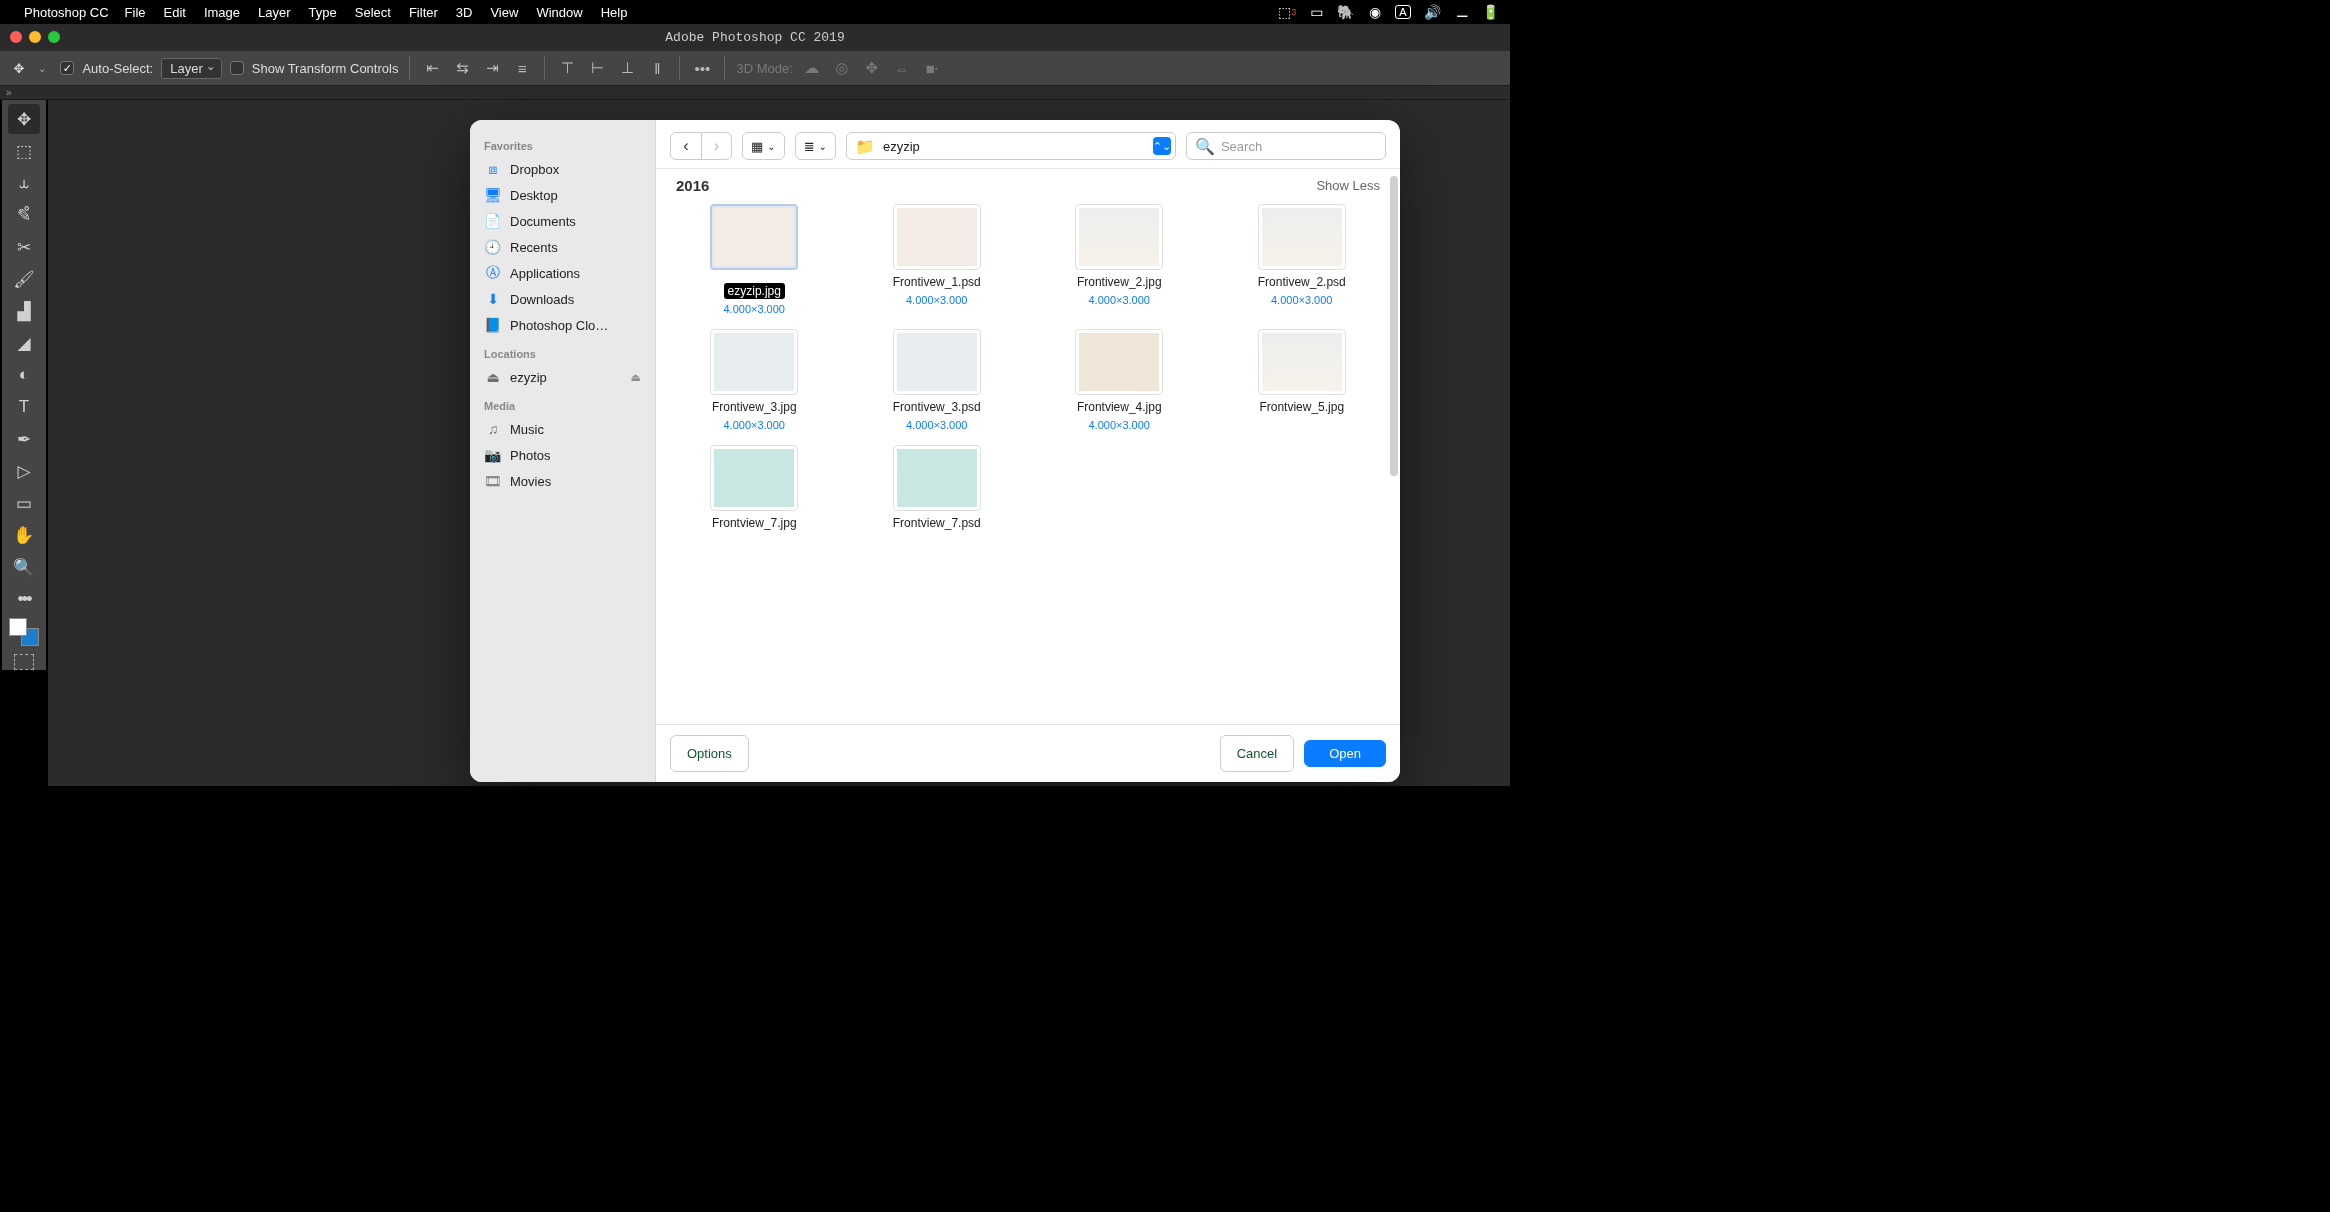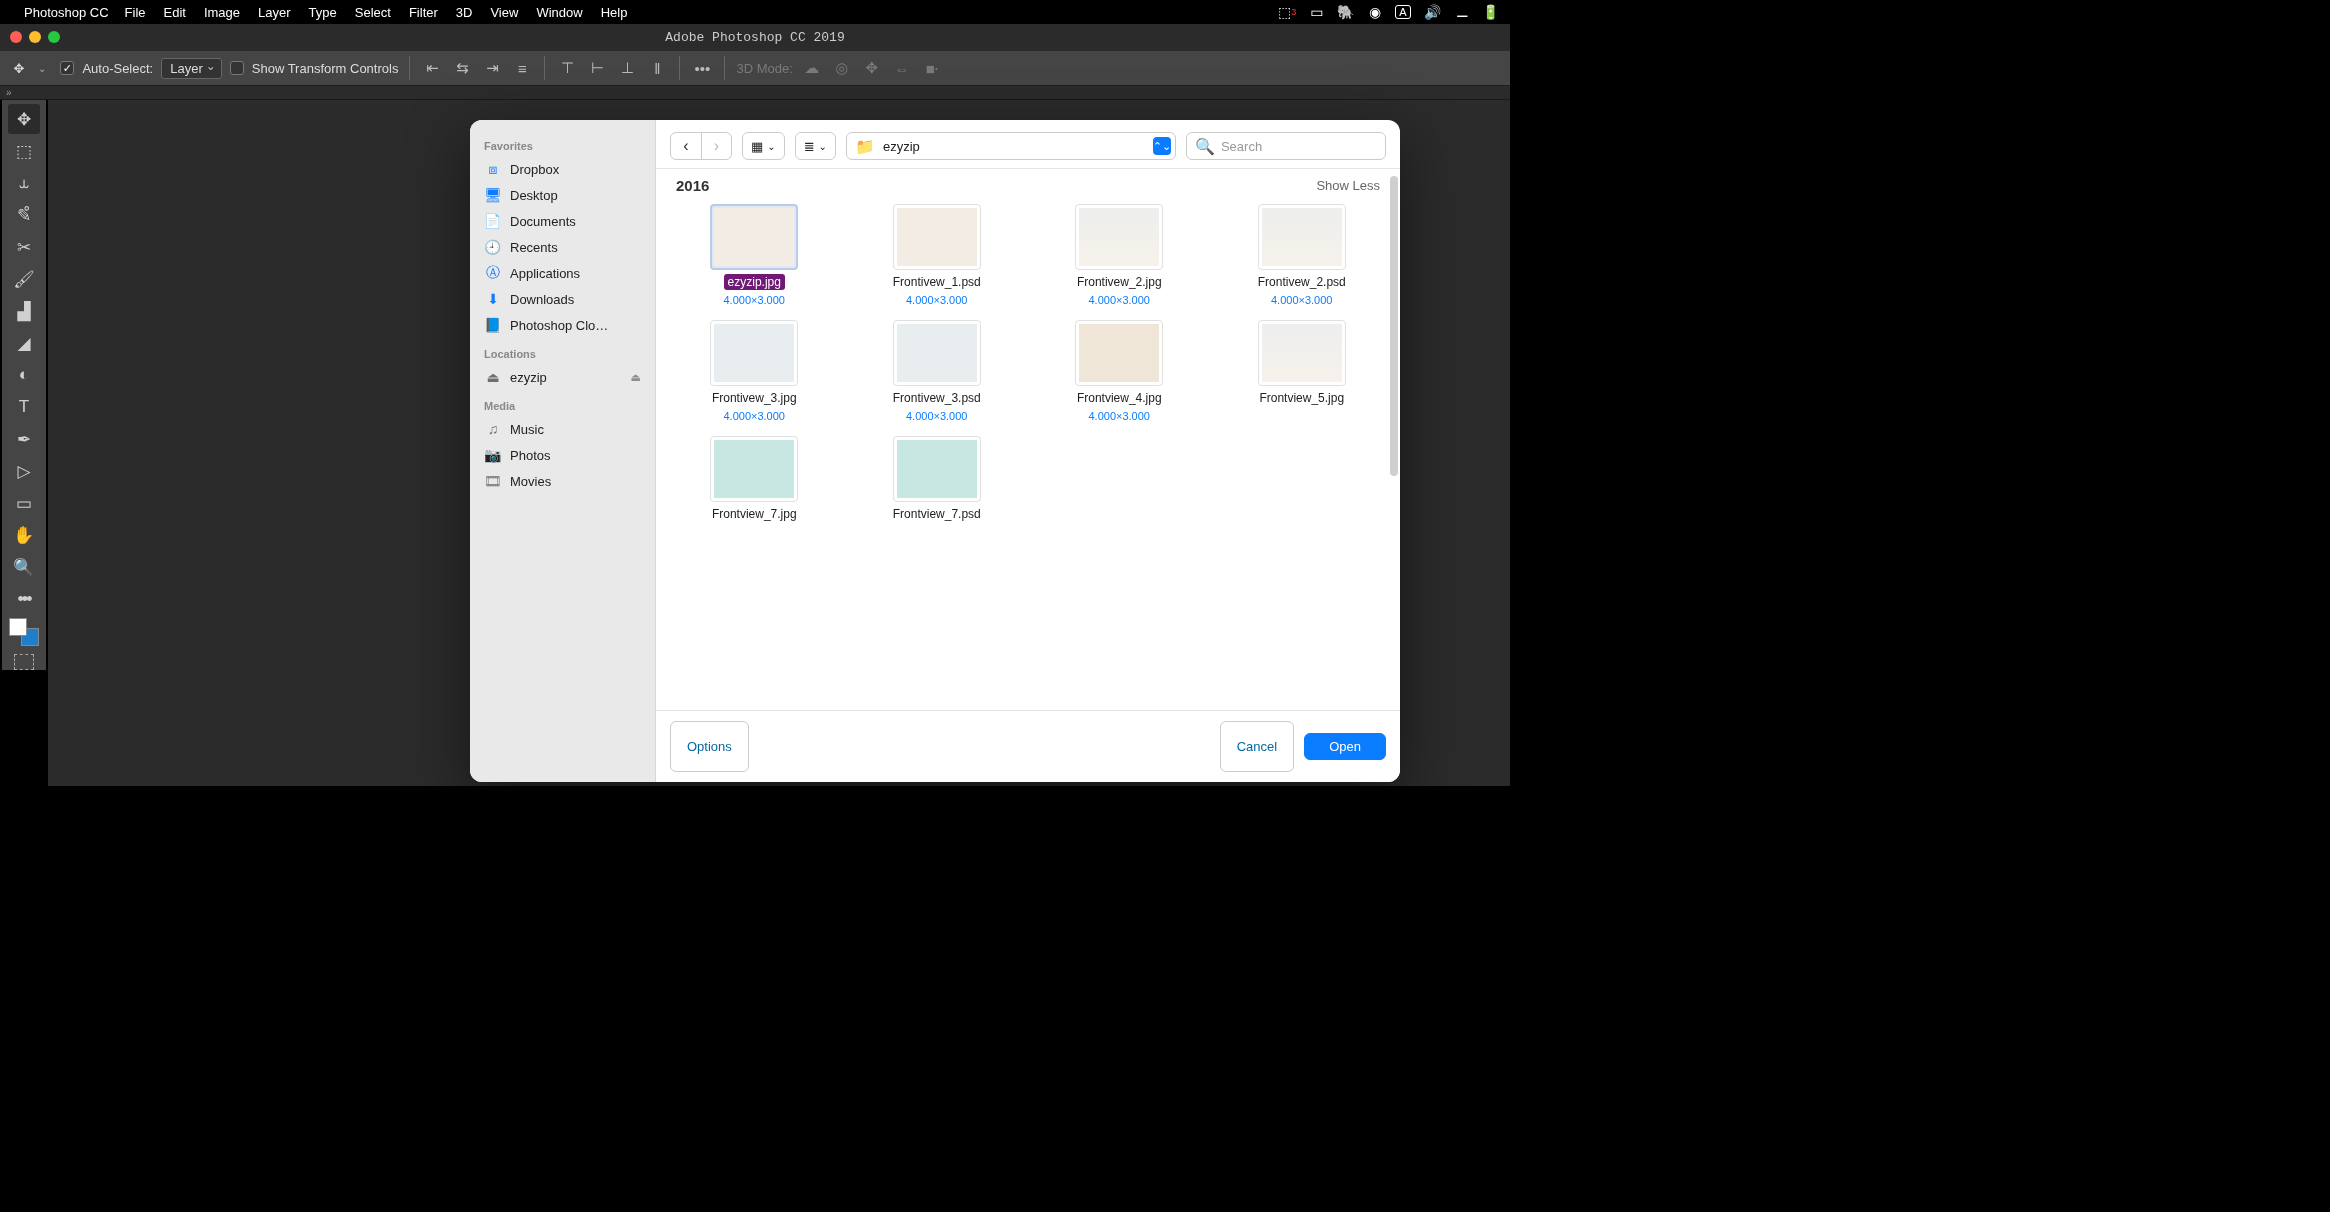--- a/index.html
+++ b/index.html
@@ -83,25 +83,25 @@
 .thumb-wrap { width: 88px; height: 66px; border: 1px solid #e0e0e0; border-radius: 4px; display: flex; align-items: center; justify-content: center; background: #fff; padding: 3px; position: relative; }
 .file-card.selected .thumb-wrap { background: #dfe8f3; border: 2px solid #b8cce5; padding: 2px; }
 .thumb { width: 100%; height: 100%; background: #ece5da; position: relative; overflow: hidden; }
 .thumb.g { background: linear-gradient(#eee,#f6f2ea); }
 .thumb.p { background: #f3ece4; }
 .thumb.b { background: #e8edef; }
 .thumb.t { background: #c8e6e2; }
 .thumb.c { background: #f0e6d8; }
 .thumb::after { content: ""; position: absolute; inset: 0; }
 .fname { font-size: 12px; color: #222; text-align: center; border-radius: 3px; padding: 1px 4px; max-width: 140px; overflow: hidden; text-overflow: ellipsis; white-space: nowrap; }
-.file-card.selected .fname { background: #701a75; color: #fff; }
+.file-card.selected .fname { background: #000000; color: #fff; margin-top: 9px; }
 .dims { font-size: 11px; color: #0a7cff; }
 
 .footer { border-top: 1px solid #e2e2e2; padding: 10px 14px; display: flex; align-items: center; gap: 10px; background: #fff; }
-.btn { border: 1px solid #ccc; background: #fff; border-radius: 6px; font-size: 13px; padding: 17px 16px; color: #0369a1; }
+.btn { border: 1px solid #ccc; background: #fff; border-radius: 6px; font-size: 13px; padding: 10px 16px; color: #14532d; }
 .btn.primary { background: #0a7cff; color: #fff; border-color: #0a7cff; padding: 5px 24px; }
 .footer .spacer { flex: 1; }
 
 
 .scrollbar { position: absolute; right: 2px; top: 56px; width: 8px; height: 300px; background: #cfcfcf; border-radius: 4px; }
 </style>
 </head>
 <body>
 
 <div class="mac-menubar">

